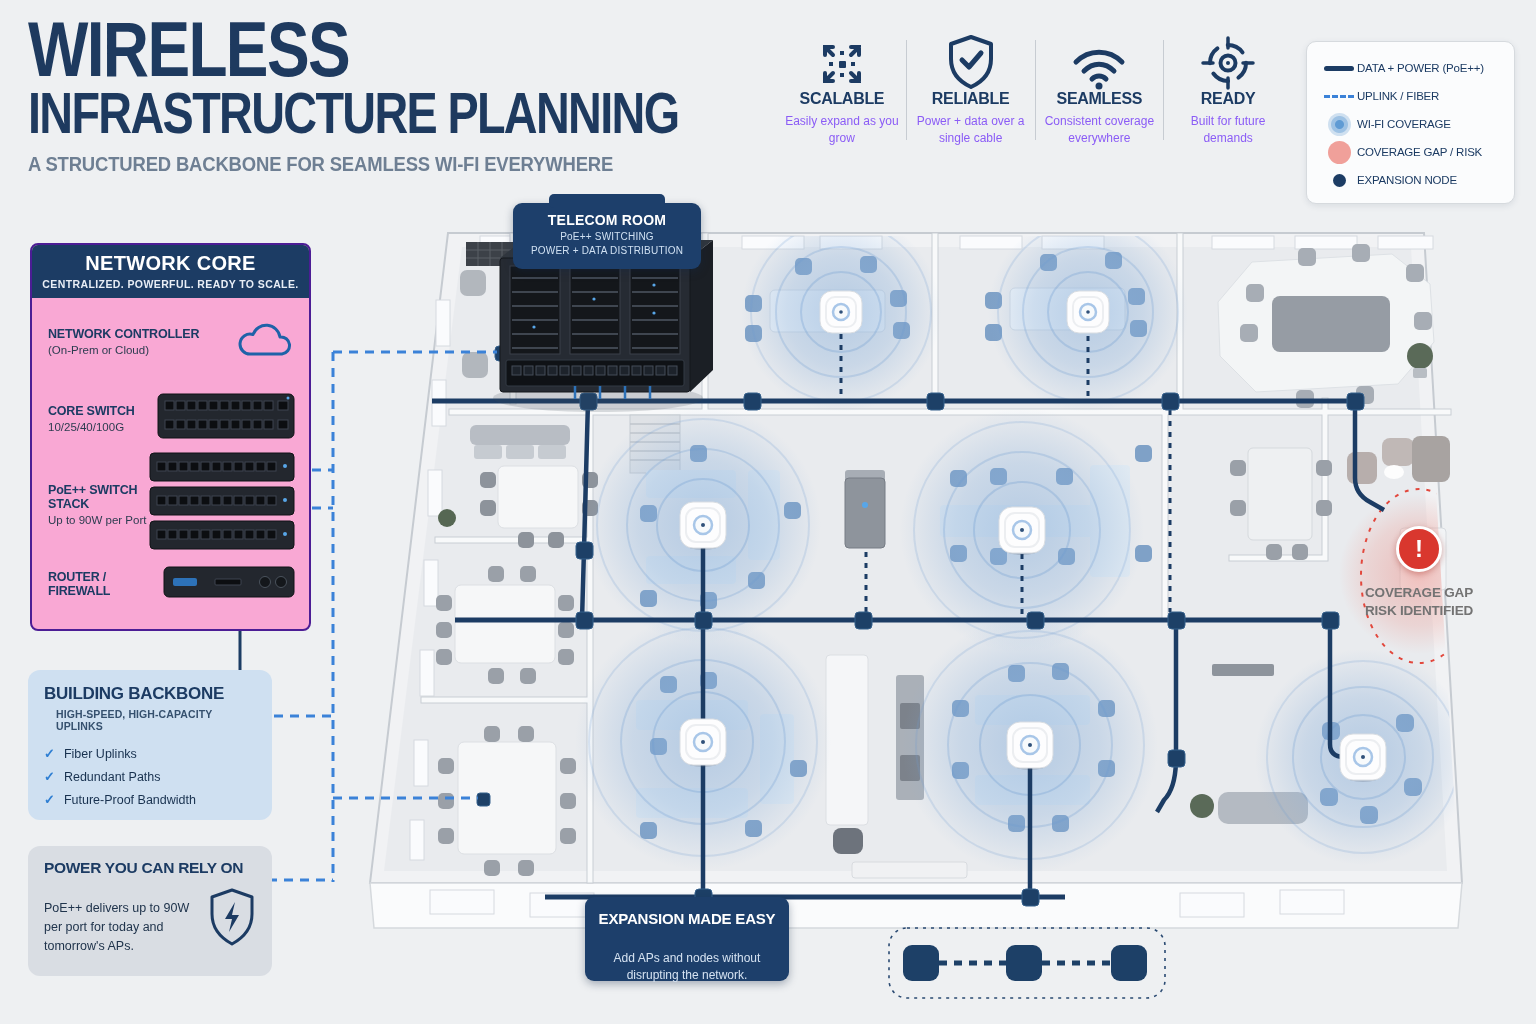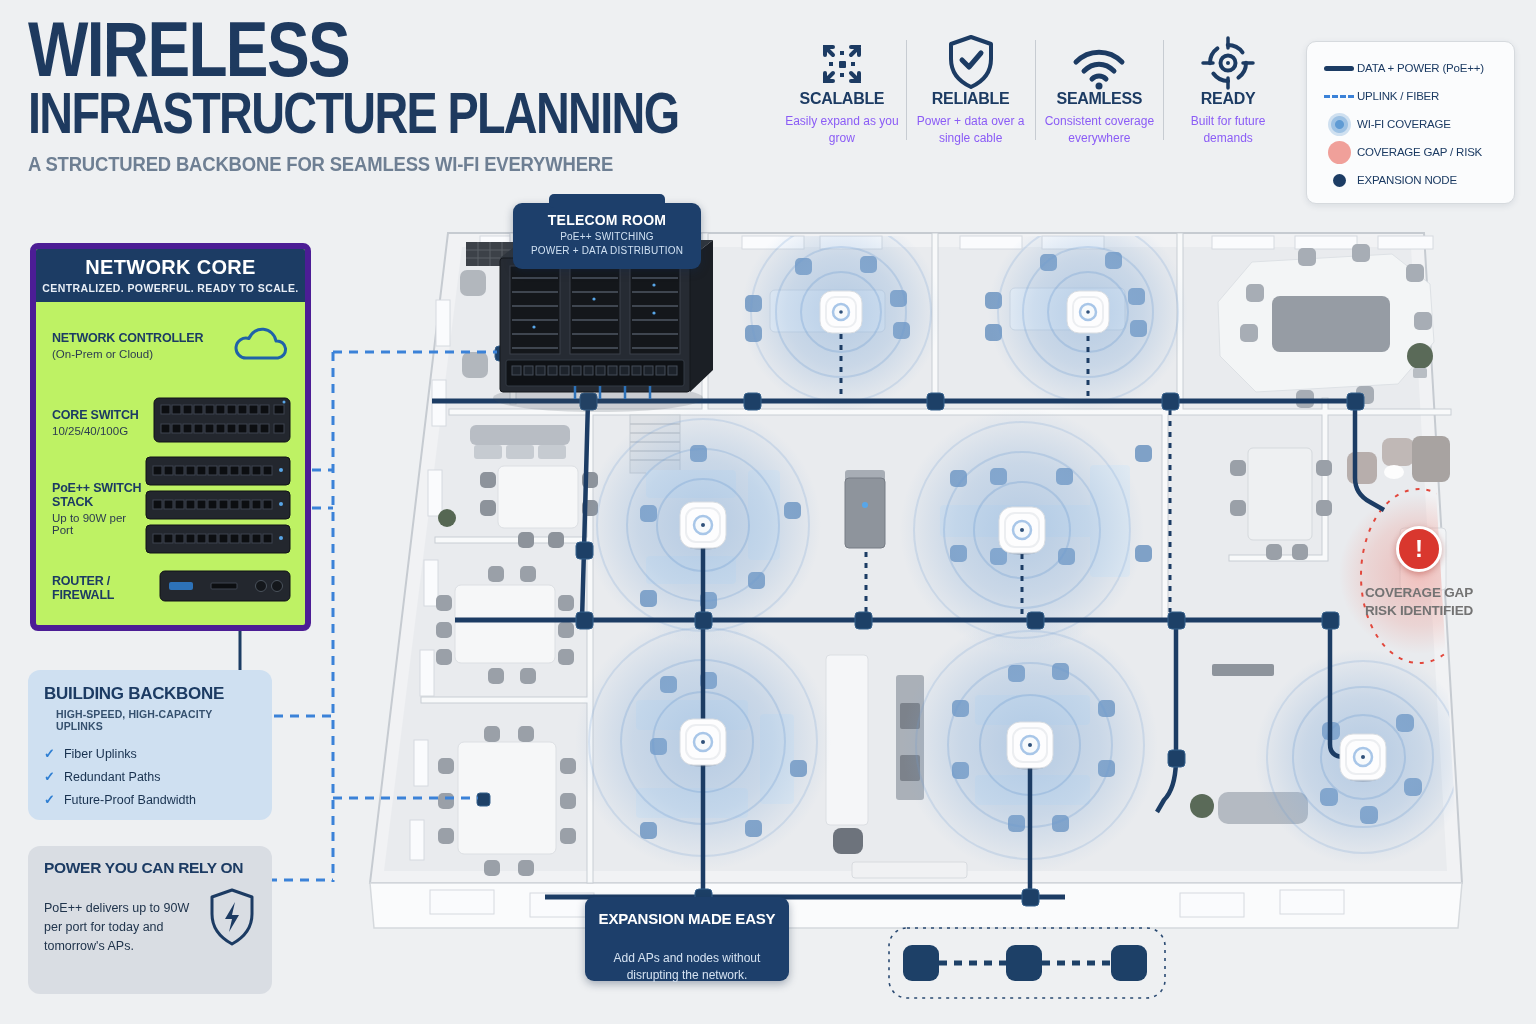--- a/index.html
+++ b/index.html
@@ -27,37 +27,37 @@
   .lg-row{display:flex;align-items:center;height:28px;}
   .lg-swatch{width:36px;display:flex;justify-content:center;align-items:center;flex:none;}
   .lg-label{font-size:11.5px;font-weight:normal;color:#1c3b63;letter-spacing:-0.2px;white-space:nowrap;}
   .sw-line{width:30px;height:5px;background:#1c3c64;border-radius:3px;}
   .sw-dash{width:30px;border-top:3px dashed #3b82d8;}
   .sw-cov{width:23px;height:23px;border-radius:50%;
           background:radial-gradient(circle,#5f9bd4 0 4px,#9ec2e4 5px 8px,#cfe0f0 9px 12px);}
   .sw-gap{width:23px;height:23px;border-radius:50%;background:#f0a09a;}
   .sw-node{width:13px;height:13px;border-radius:50%;background:#1c3c64;}
   
-  #network-core{left:30px;top:243px;width:281px;height:388px;background:#bef264;border:6px solid #4c1d95;
+  #network-core{left:30px;top:243px;width:281px;height:388px;background:#f9a8d4;border:2px solid #4c1d95;
                 border-radius:8px;box-sizing:border-box;overflow:hidden;}
   #nc-header{background:#1c3c64;color:#fff;text-align:center;padding:7px 4px 8px 4px;}
   #nc-title{font-size:20px;font-weight:bold;letter-spacing:0.3px;}
   #nc-sub{font-size:10.5px;font-weight:bold;letter-spacing:0.4px;margin-top:3px;color:#e8eef6;}
   .nc-row{display:flex;justify-content:space-between;align-items:center;padding:0 14px 0 16px;}
   .nc-name{font-size:12.5px;font-weight:bold;color:#1c3b63;letter-spacing:-0.2px;}
   .nc-detail{font-size:11.5px;color:#2c3c50;margin-top:3px;}
   
   #backbone{left:28px;top:670px;width:244px;height:150px;background:#cfe0f1;border-radius:12px;
             padding:14px 16px;box-sizing:border-box;}
   #bb-title{font-size:17px;font-weight:bold;color:#1c3b63;letter-spacing:-0.3px;}
   #bb-sub{font-size:10.5px;font-weight:bold;color:#35506e;margin-top:4px;letter-spacing:0.1px;padding-left:12px;}
   .bb-item{display:flex;align-items:center;margin-top:8px;font-size:12.5px;color:#18314f;}
   .bb-check{color:#2f7fd3;font-weight:bold;margin-right:9px;font-size:13px;}
   
-  #power{left:28px;top:846px;width:244px;height:148px;background:#d9dde3;border-radius:12px;
+  #power{left:28px;top:846px;width:244px;height:130px;background:#d9dde3;border-radius:12px;
          padding:13px 16px;box-sizing:border-box;}
   #pw-title{font-size:15.5px;font-weight:bold;color:#1c3b63;letter-spacing:-0.3px;}
   #pw-text{font-size:12.5px;color:#20344c;margin-top:22px;width:158px;line-height:1.5;}
   #pw-icon{position:absolute;right:16px;top:42px;}
   
   .navy-box{background:#1d3f6b;border-radius:9px;color:#fff;text-align:center;
             box-shadow:0 3px 8px rgba(20,40,70,.35);}
   #telecom{left:513px;top:203px;width:188px;height:66px;padding-top:9px;box-sizing:border-box;}
   #telecom:before{content:"";position:absolute;top:-9px;left:36px;width:116px;height:14px;
                   background:#1d3f6b;border-radius:5px;}

